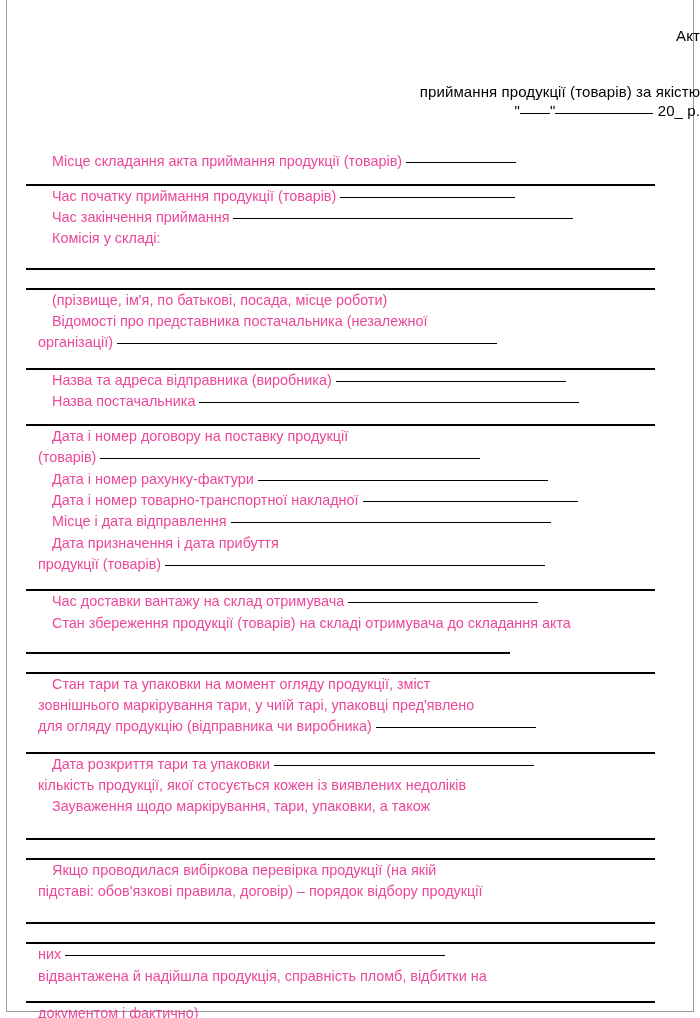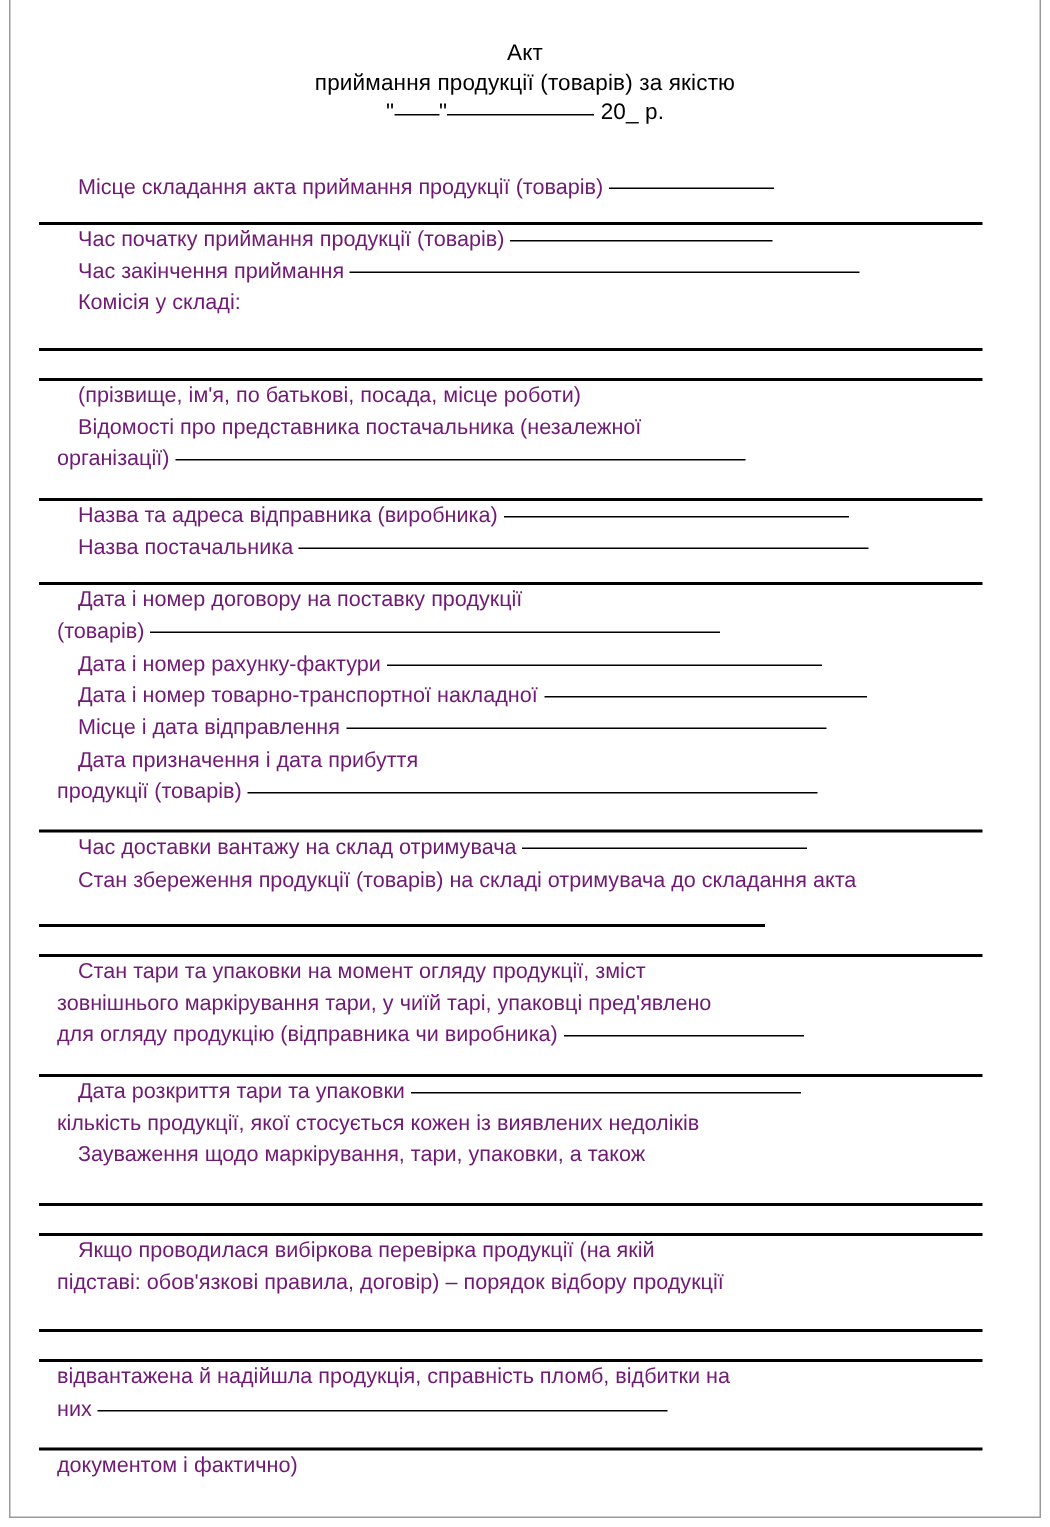--- a/index.html
+++ b/index.html
@@ -34,48 +34,48 @@
     position: absolute;
     left: 0;
     top: 0;
     right: 0;
     bottom: 0;
     padding: 0;
   }
 
   
   .title-block {
-    text-align: center;
+    text-align: right;
     padding-top: 26px;
     line-height: 1.30;
   }
   .title-line {
     font-size: 15px;
     letter-spacing: 0.1px;
     white-space: pre;
   }
   .title-line.t1 { font-size: 15px; }
-  .title-line.t2 { font-size: 15px; }
+  .title-line.t2 { font-size: 15px; margin-top: 36px; }
   .title-line.t3 { font-size: 15px; }
   .ul-fill {
     display: inline-block;
     border-bottom: 1.6px solid #000;
     vertical-align: 2px;
   }
   .ul-xs  { width: 30px; }
   .ul-sm  { width: 98px; }
 
   
   .body-block {
     margin-top: 30px;
   }
   .para {
     font-size: 14.4px;
     line-height: 21.3px;
-    color: #701a75;
+    color: #ec4899;
     padding-left: 26px;
     padding-right: 45px;
     white-space: normal;
   }
   .para.indent {
     text-indent: 26px;
   }
   .para.nohang {
     padding-left: 38px;
   }
@@ -199,22 +199,22 @@
       <div class="rule"></div>
 
       <div class="para indent"><span>Якщо проводилася  вибіркова  перевірка  продукції  (на   якій</span></div>
       <div class="para nohang"><span>підставі: обов'язкові правила, договір) – порядок відбору продукції</span></div>
 
       <div class="gap-20"></div>
       <div class="rule"></div>
       <div class="gap-18"></div>
       <div class="rule"></div>
 
+      <div class="para nohang"><span>них</span> <span class="blank b-380"></span></div>
       <div class="para nohang"><span>відвантажена й надійшла продукція, справність пломб,  відбитки  на</span></div>
-      <div class="para nohang"><span>них</span> <span class="blank b-380"></span></div>
 
       <div class="gap-14"></div>
       <div class="rule"></div>
 
       <div class="para nohang"><span>документом і фактично)</span> </div>
 
     </div>
   </div>
 </div>
 

